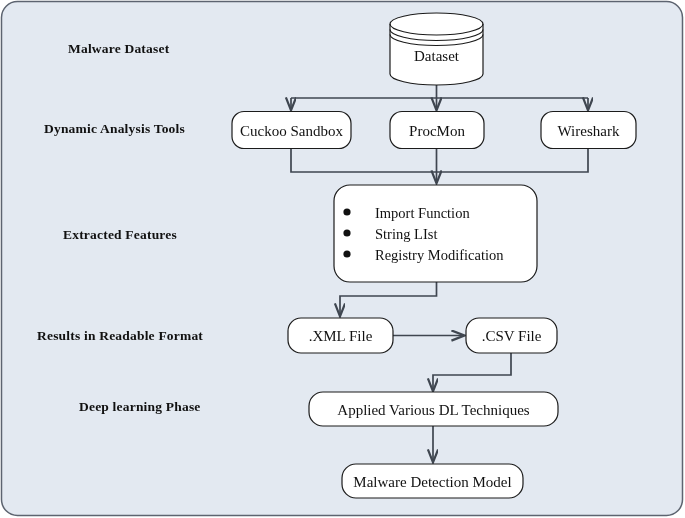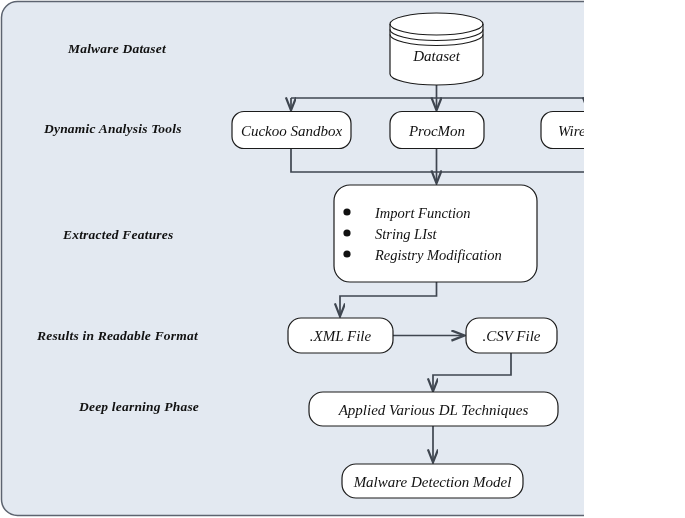--- a/index.html
+++ b/index.html
@@ -2,25 +2,24 @@
 <html><head>
 <meta charset="utf-8">
 <style>
   html, body {
     margin: 0;
     padding: 0;
     background: #ffffff;
   }
   #figure {
     position: relative;
-    width: 584px;
+    width: 685px;
     height: 518px;
     overflow: hidden;
     font-family: "Liberation Serif", "DejaVu Serif", serif;
-    font-style: italic;
   }
   #figure svg {
     display: block;
     width: 685px;
     height: 518px;
   }
   text {
     fill: #111111;
   }
   .stage-label {

